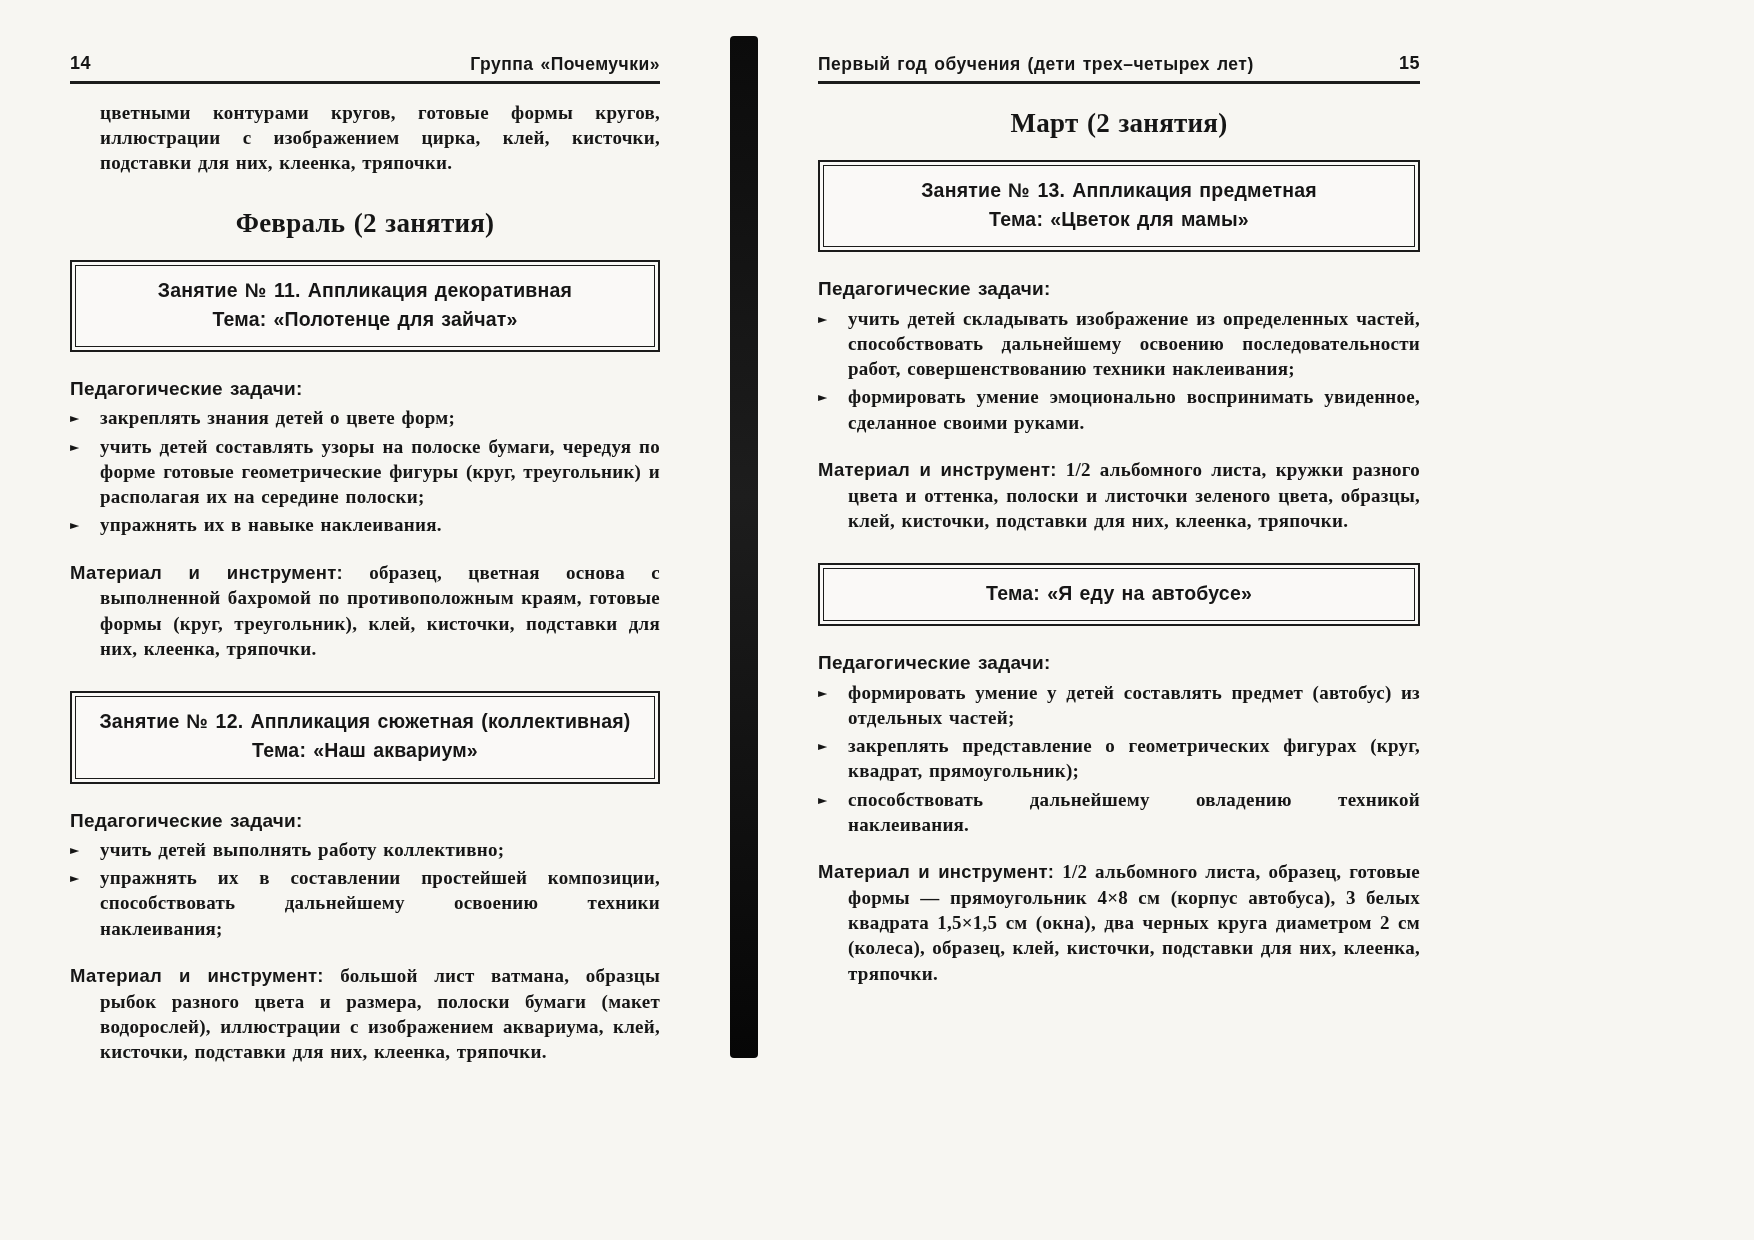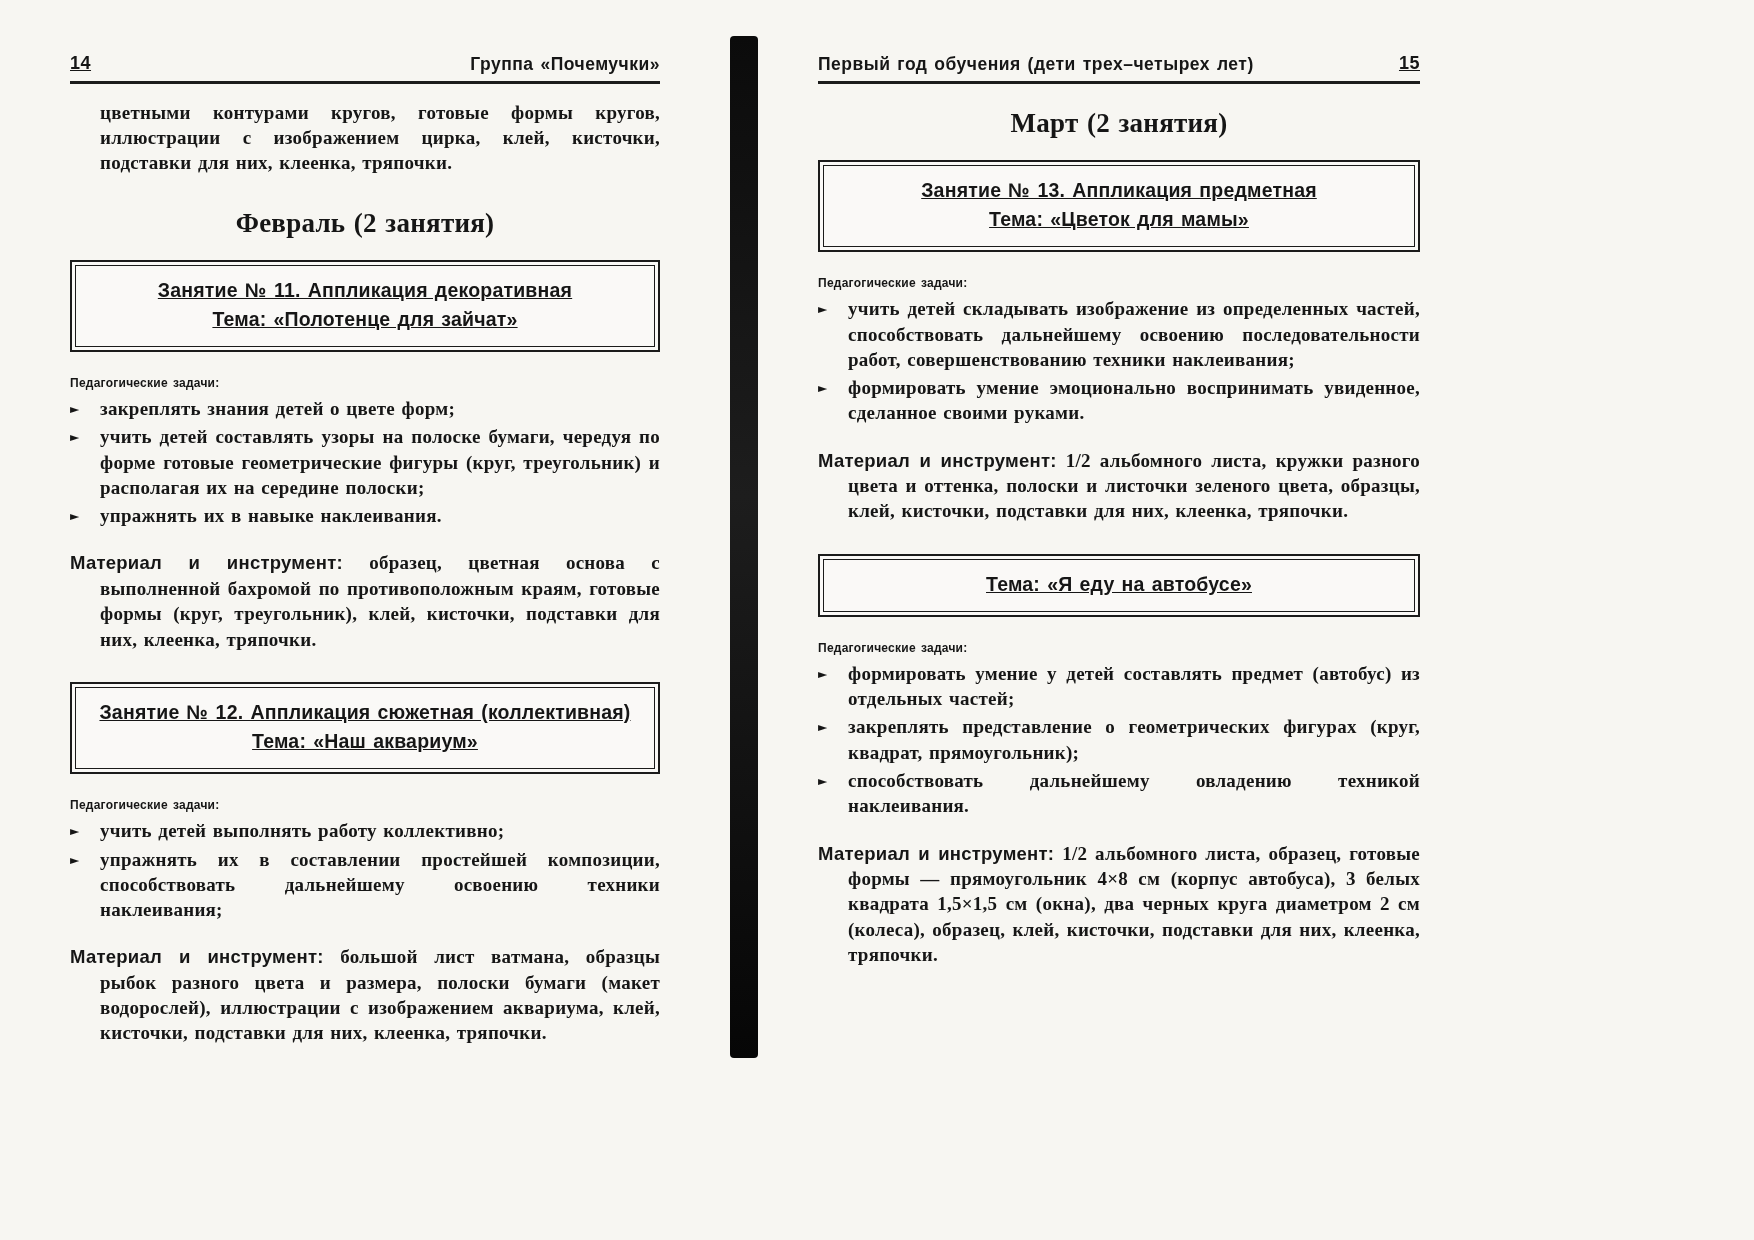--- a/index.html
+++ b/index.html
@@ -38,21 +38,21 @@
   .page-header {
     display: flex;
     justify-content: space-between;
     align-items: flex-end;
     border-bottom: 3px solid #1c1c1c;
     padding-bottom: 5px;
     font-family: "Liberation Sans", "DejaVu Sans", sans-serif;
     font-size: 17.5px;
     letter-spacing: 0.5px;
   }
-  .page-header .pnum { font-size: 18px; text-decoration: underline; }
+  .page-header .pnum { font-size: 18px; }
 
   .intro {
     margin: 16px 0 12px;
     padding-left: 30px;
     text-align: justify;
   }
 
   .month {
     text-align: center;
     font-size: 27px;
@@ -67,27 +67,26 @@
     background: rgba(255,255,255,0.4);
   }
   .lesson-box .inner {
     border: 1.5px solid #1b1b1b;
     padding: 10px 12px 12px;
     text-align: center;
     font-family: "Liberation Sans", "DejaVu Sans", sans-serif;
     font-size: 19.5px;
     line-height: 1.5;
     letter-spacing: 0.2px;
-    text-decoration: underline;
   }
 
   .tasks-label {
     margin: 24px 0 4px;
     font-family: "Liberation Sans", "DejaVu Sans", sans-serif;
-    font-size: 12px;
+    font-size: 19px;
   }
 
   .tasks { list-style: none; margin: 4px 0 0; padding: 0; }
   .tasks li {
     padding-left: 30px;
     text-indent: -30px;
     text-align: justify;
     margin: 3px 0;
   }
   .mk {

